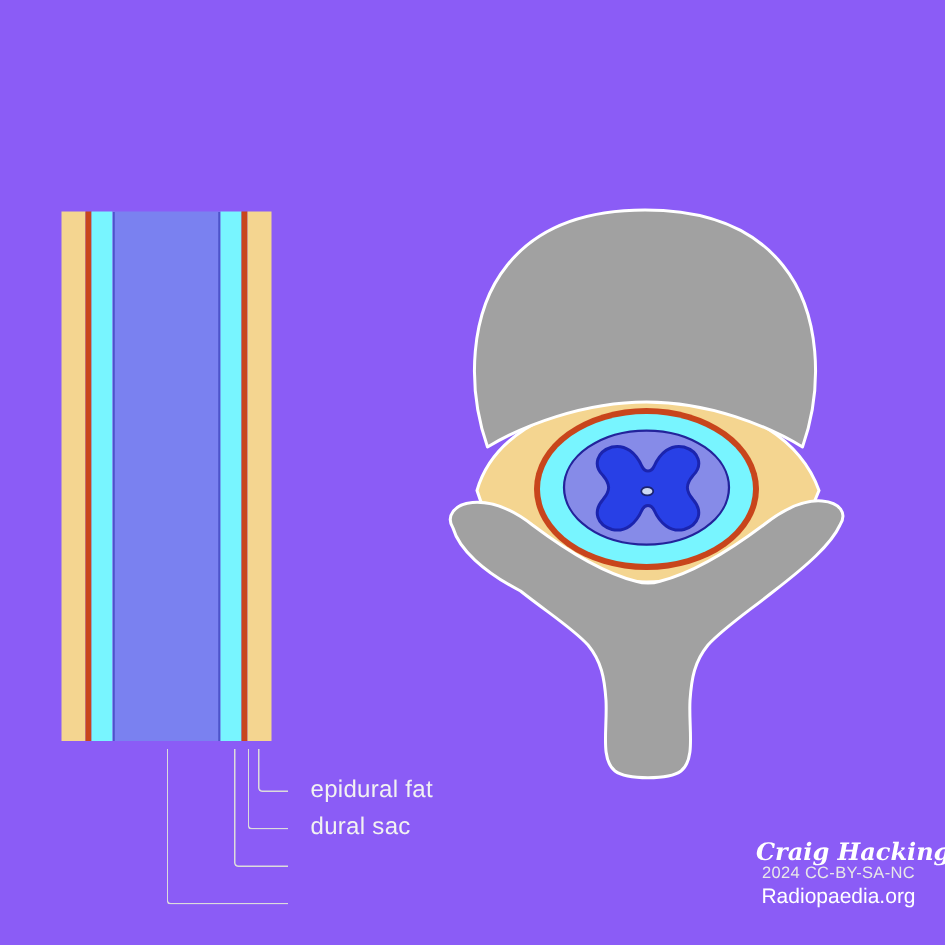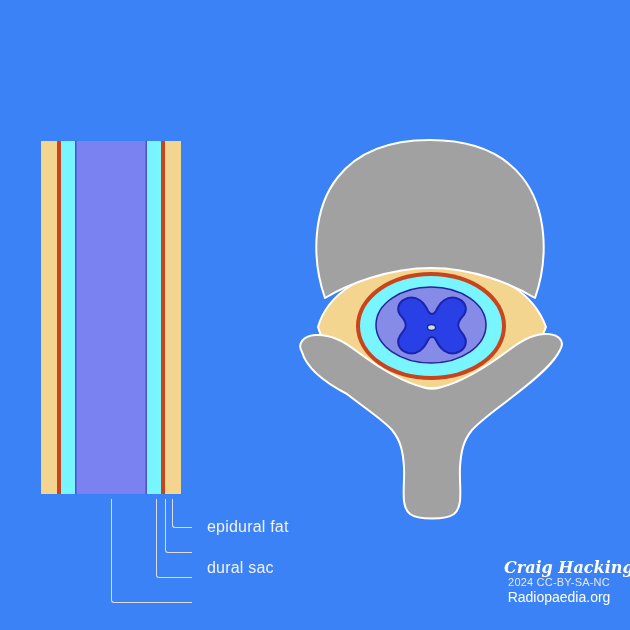--- a/index.html
+++ b/index.html
@@ -4,21 +4,21 @@
 <style>
   html, body {
     margin: 0;
     padding: 0;
     background: #000;
   }
   .canvas {
     position: relative;
     width: 630px;
     height: 630px;
-    background: #3b82f6;
+    background: #8b5cf6;
     overflow: hidden;
     font-family: "Liberation Sans", "DejaVu Sans", sans-serif;
   }
 
   
   .long-bar {
     position: absolute;
     left: 41px;
     top: 141px;
     width: 140px;
@@ -58,21 +58,21 @@
     position: absolute;
     left: 207px;
     height: 20px;
     line-height: 20px;
     font-size: 16px;
     color: #f2f2f2;
     letter-spacing: 0.2px;
     white-space: nowrap;
   }
   .label-fat  { top: 517px; }
-  .label-dura { top: 542px; margin-top: 16px; }
+  .label-dura { top: 542px; }
   .label-csf  { top: 567px; }
   .label-cord { top: 592px; }
 
   
   .credit {
     position: absolute;
     right: 16px;
     top: 558px;
     width: 110px;
     text-align: center;

